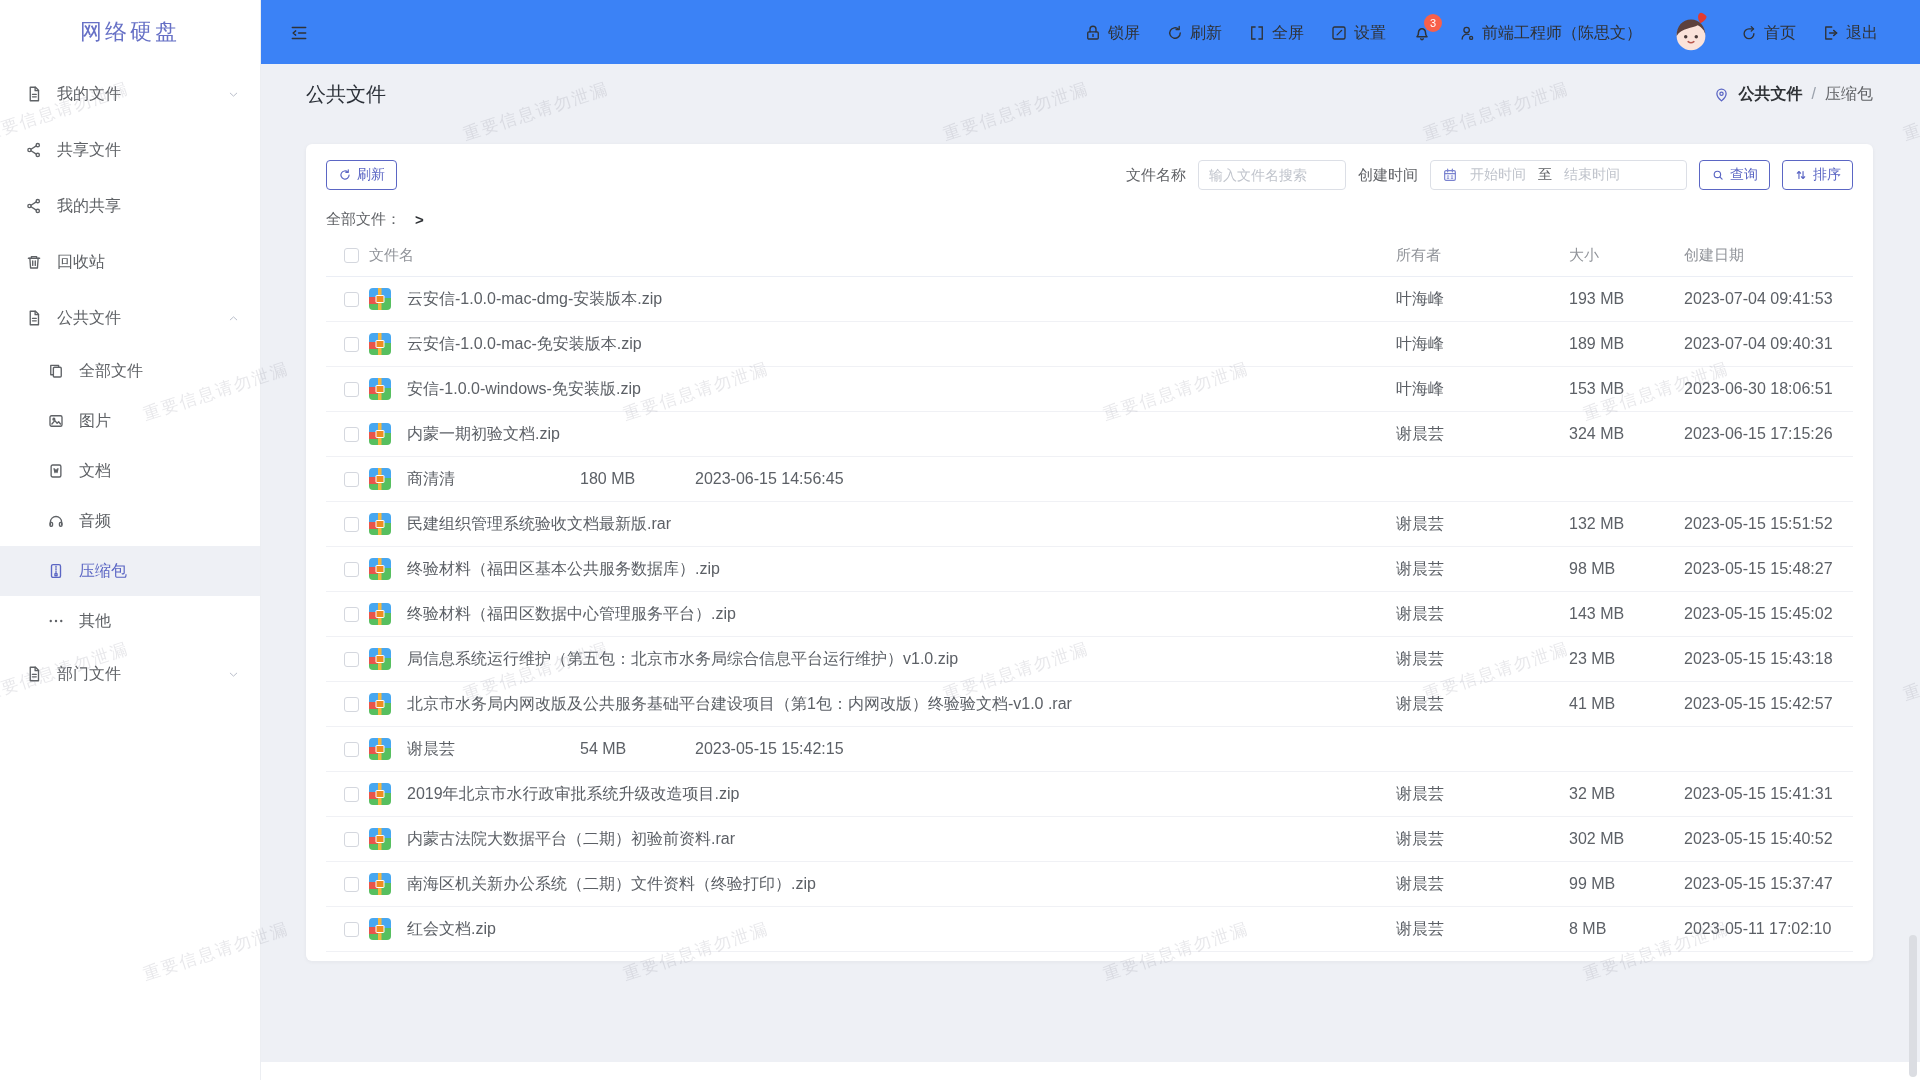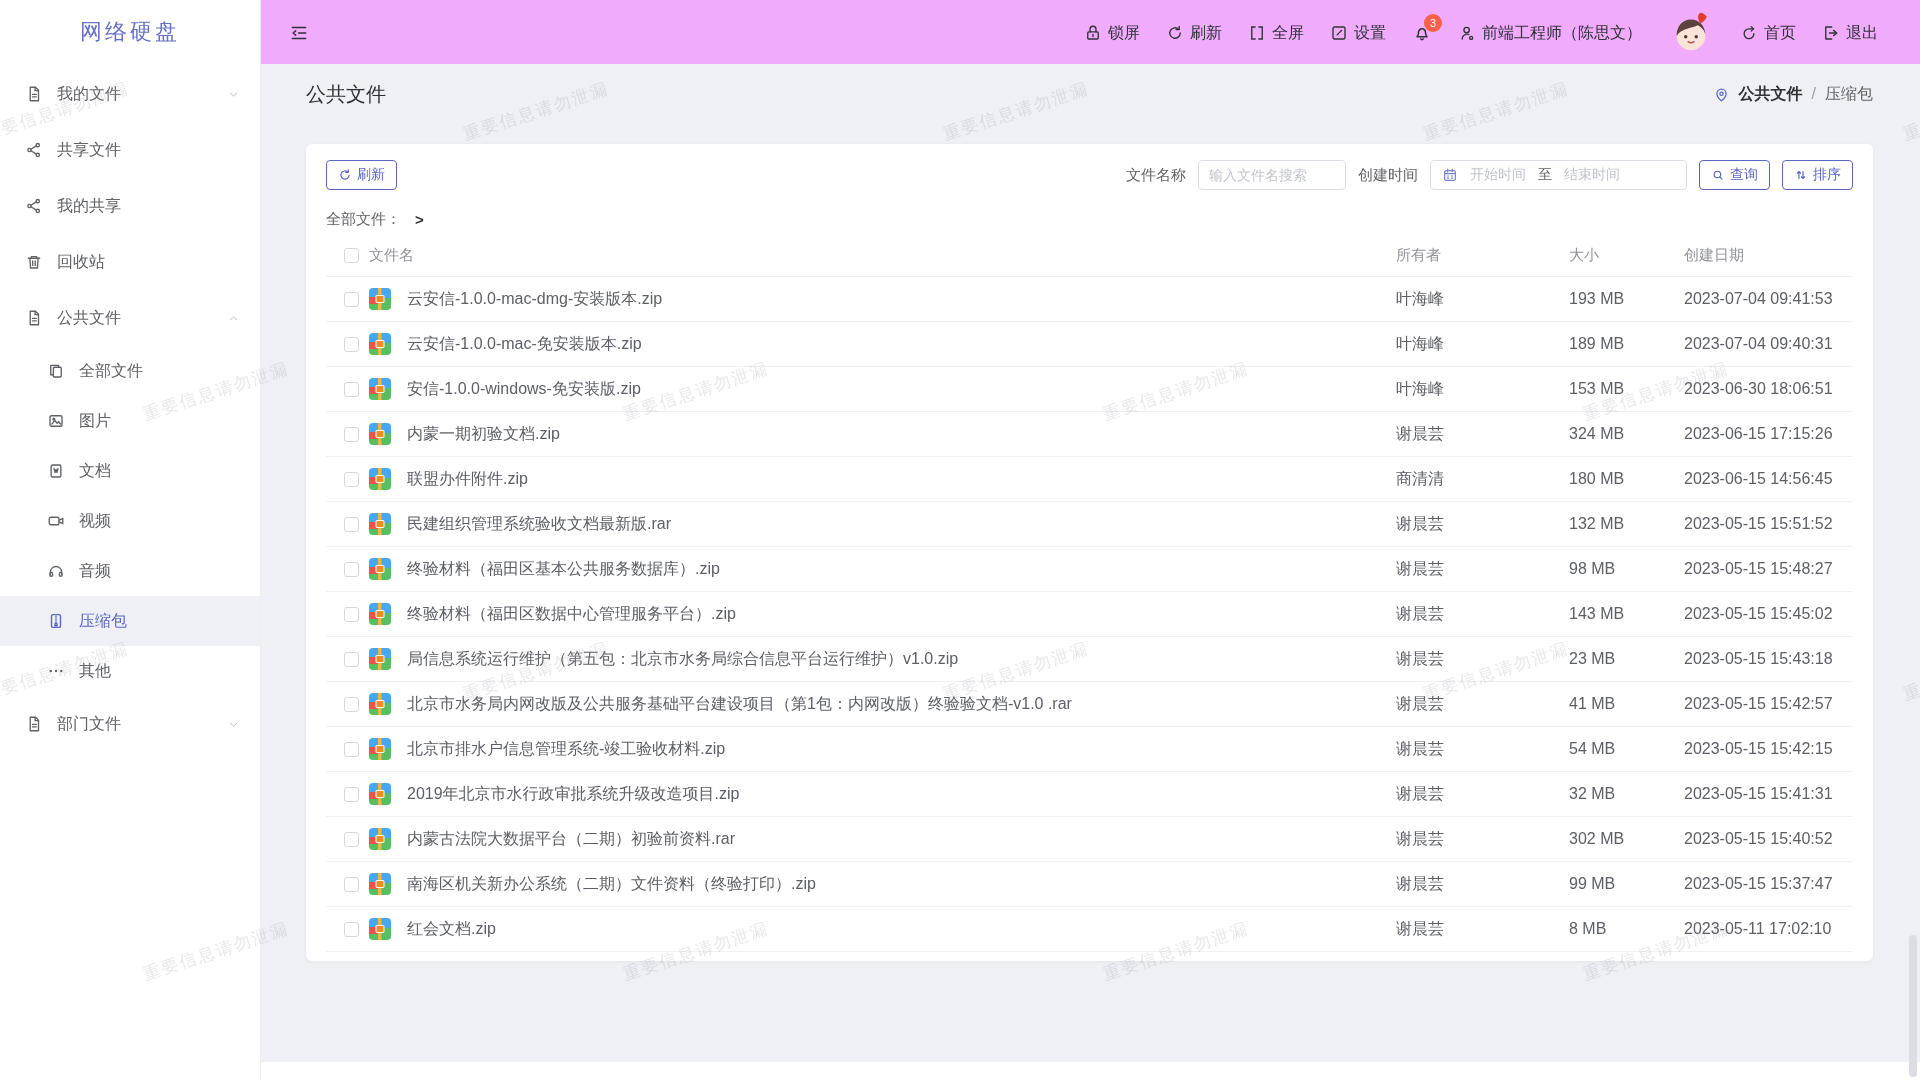--- a/index.html
+++ b/index.html
@@ -12,21 +12,21 @@
     font-size:22px;font-weight:400;letter-spacing:3px}
   .nav{margin-top:2px}
   .nav-item{display:flex;align-items:center;height:56px;padding:0 20px 0 24px;color:#5f6266;
     font-size:16px;cursor:pointer}
   .nav-item.sub{height:50px;padding-left:46px}
   .nav-item.active{background:#eef0f5;color:#5b66c4}
   .nav-ico{width:20px;height:20px;margin-right:13px;display:flex;align-items:center;justify-content:center;flex:none}
   .nav-label{flex:1;white-space:nowrap}
   .nav-chevron{color:#b7bcc9;display:flex;align-items:center}
   
-  .topbar{position:absolute;left:261px;top:0;right:0;height:64px;background:#f0abfc;display:flex;
+  .topbar{position:absolute;left:261px;top:0;right:0;height:64px;background:#3b82f6;display:flex;
     align-items:center;justify-content:space-between;padding:2px 42px 0 28px;z-index:2}
   .fold{color:#2f3236;cursor:pointer;display:flex}
   .top-right{display:flex;align-items:center;gap:26px;font-size:16px;color:#2f3236}
   .top-item{display:flex;align-items:center;gap:6px;cursor:pointer;white-space:nowrap}
   .bell-wrap{position:relative;display:flex;cursor:pointer}
   .badge{position:absolute;top:-9px;right:-10px;min-width:18px;height:18px;border-radius:9px;
     background:#f8604a;color:#fff;font-size:11px;display:flex;align-items:center;justify-content:center;padding:0 4px}
   .avatar{width:46px;height:46px;border-radius:50%;overflow:hidden;display:flex;cursor:pointer}
   
   .main{position:absolute;left:261px;top:64px;right:0;bottom:0;background:#eef0f5}
@@ -178,30 +178,20 @@
             <rect x="5.5" y="4" width="13" height="16" rx="2"></rect>
             <path d="m9.5 9 1.2 5 1.3-4 1.3 4L14.5 9"></path>
           </svg>
         </span>
     <span class="nav-label">文档</span>
 
   </div>
       <div class="nav-item sub">
     <span class="nav-ico">
           <svg width="18" height="18" viewBox="0 0 24 24" fill="none" stroke="currentColor" stroke-width="1.8" stroke-linecap="round" stroke-linejoin="round">
-            <rect x="3" y="7" width="13" height="10" rx="2"></rect>
-            <path d="m16 11 5-2.5v7L16 13"></path>
-          </svg>
-        </span>
-    <span class="nav-label">视频</span>
-
-  </div>
-      <div class="nav-item sub">
-    <span class="nav-ico">
-          <svg width="18" height="18" viewBox="0 0 24 24" fill="none" stroke="currentColor" stroke-width="1.8" stroke-linecap="round" stroke-linejoin="round">
             <path d="M4.5 17v-3.5a7.5 7.5 0 0 1 15 0V17"></path>
             <rect x="4" y="13.8" width="3.4" height="5.2" rx="1.5"></rect>
             <rect x="16.6" y="13.8" width="3.4" height="5.2" rx="1.5"></rect>
           </svg>
         </span>
     <span class="nav-label">音频</span>
 
   </div>
       <div class="nav-item sub active">
     <span class="nav-ico">
@@ -426,21 +416,20 @@
     <span class="c-name">内蒙一期初验文档.zip</span>
     <span class="c-owner">谢晨芸</span>
     <span class="c-size">324 MB</span>
     <span class="c-date">2023-06-15 17:15:26</span>
   </div>
         <div class="trow">
     <span class="cb"></span>
     <span class="file-ico">
             <i></i>
           </span>
-    <span class="c-name">联盟办件附件.zip</span>
     <span class="c-owner">商清清</span>
     <span class="c-size">180 MB</span>
     <span class="c-date">2023-06-15 14:56:45</span>
   </div>
         <div class="trow">
     <span class="cb"></span>
     <span class="file-ico">
             <i></i>
           </span>
     <span class="c-name">民建组织管理系统验收文档最新版.rar</span>
@@ -486,21 +475,20 @@
     <span class="c-name">北京市水务局内网改版及公共服务基础平台建设项目（第1包：内网改版）终验验文档-v1.0 .rar</span>
     <span class="c-owner">谢晨芸</span>
     <span class="c-size">41 MB</span>
     <span class="c-date">2023-05-15 15:42:57</span>
   </div>
         <div class="trow">
     <span class="cb"></span>
     <span class="file-ico">
             <i></i>
           </span>
-    <span class="c-name">北京市排水户信息管理系统-竣工验收材料.zip</span>
     <span class="c-owner">谢晨芸</span>
     <span class="c-size">54 MB</span>
     <span class="c-date">2023-05-15 15:42:15</span>
   </div>
         <div class="trow">
     <span class="cb"></span>
     <span class="file-ico">
             <i></i>
           </span>
     <span class="c-name">2019年北京市水行政审批系统升级改造项目.zip</span>

